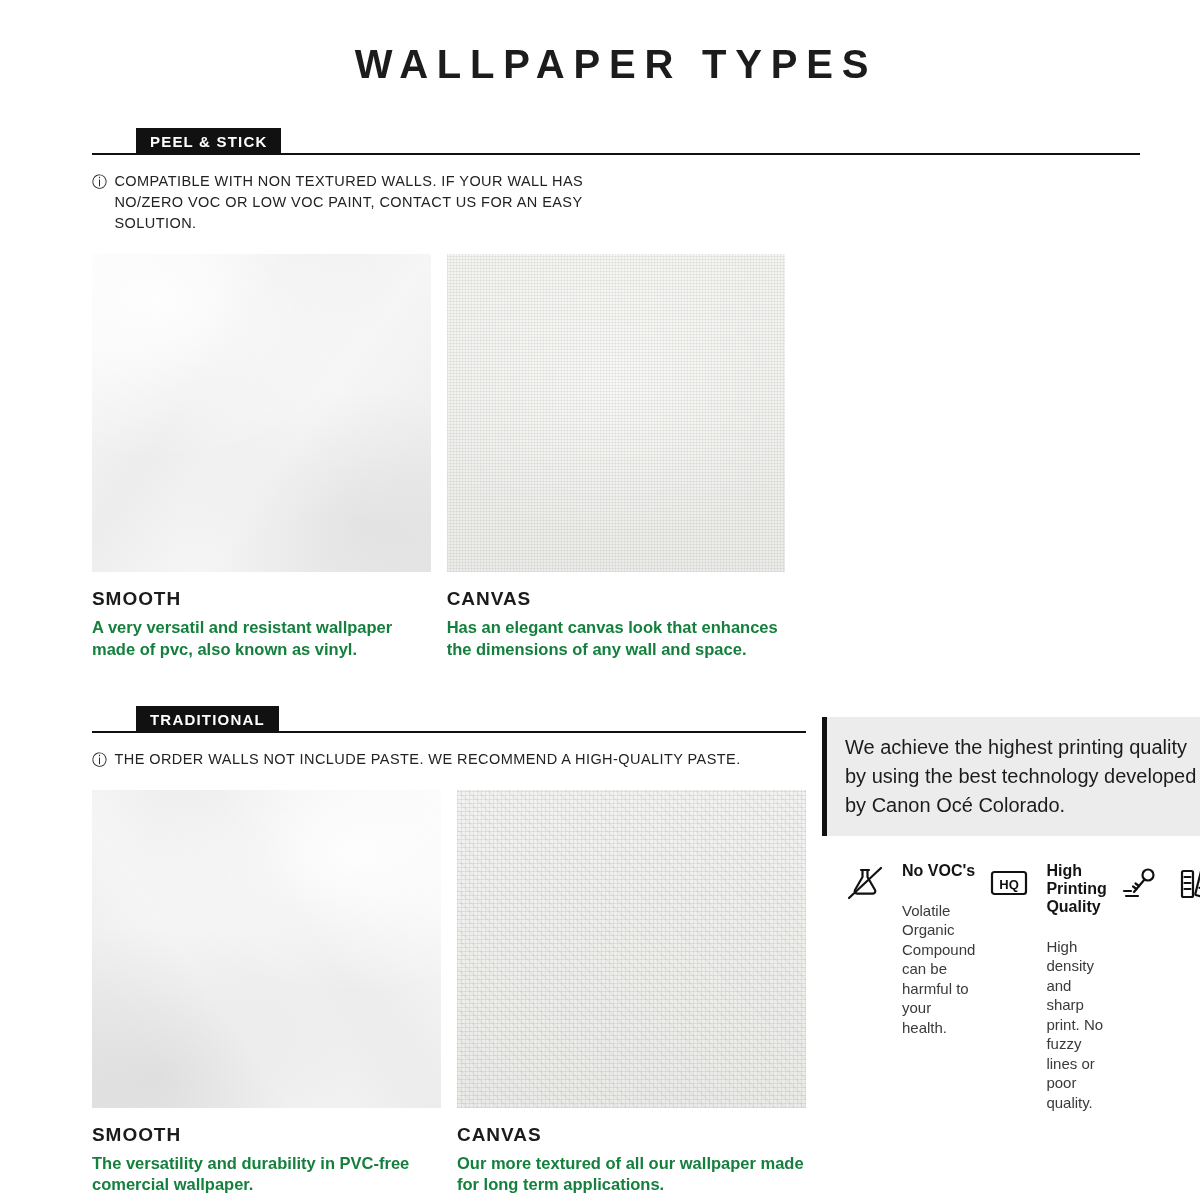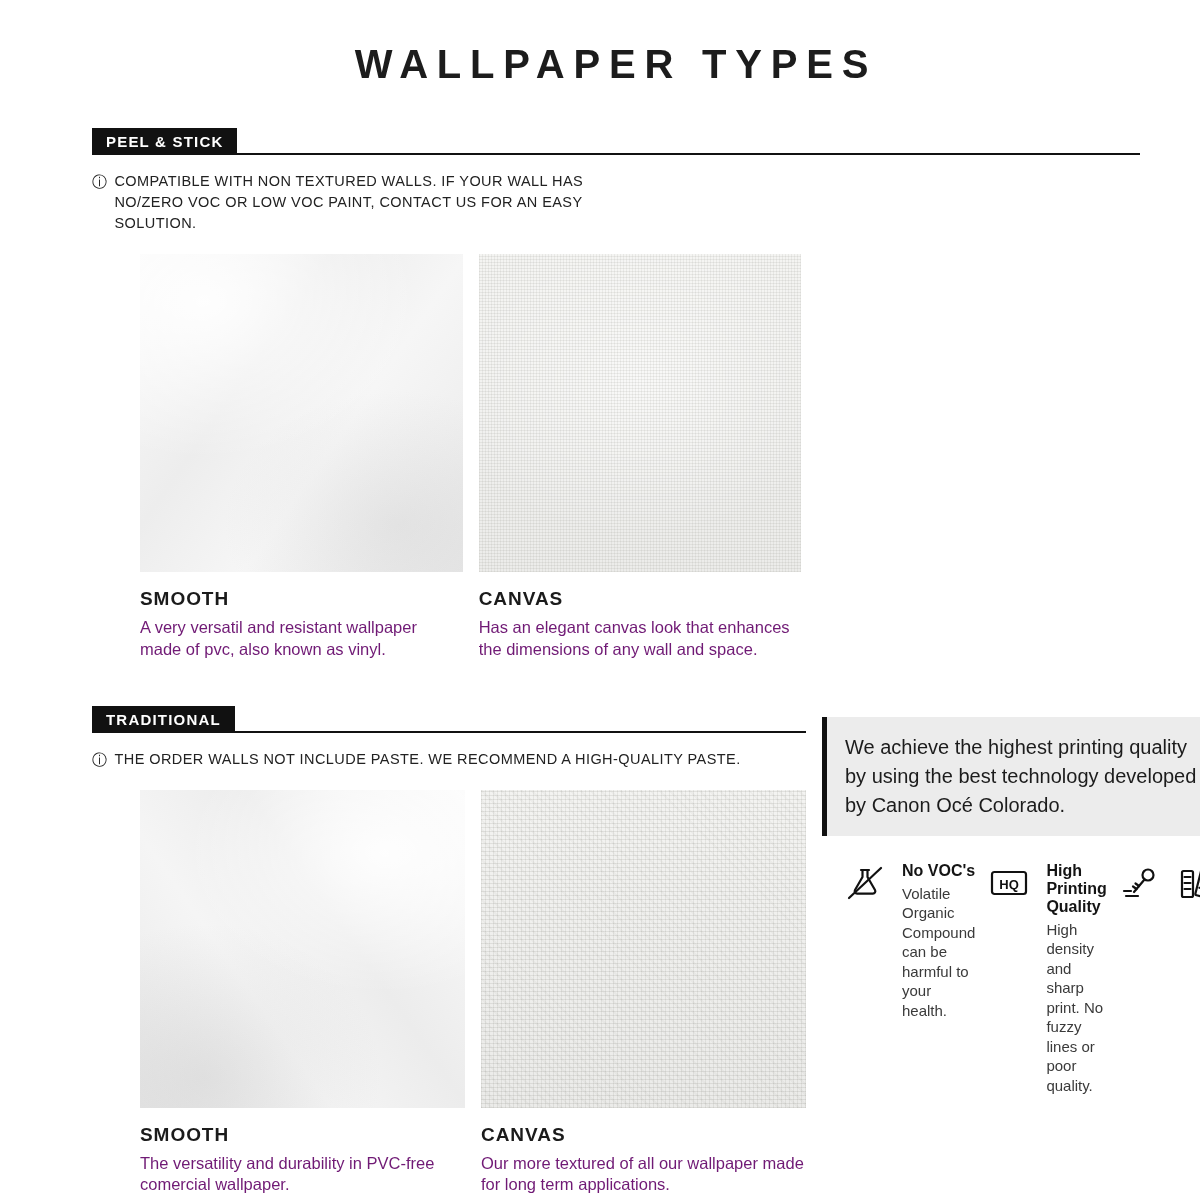--- a/index.html
+++ b/index.html
@@ -25,41 +25,41 @@
   .section-tag {
     display:inline-block;
     background:#111;
     color:#fff;
     font-size:15px;
     font-weight:700;
     letter-spacing:0.08em;
     padding:5px 14px 4px 14px;
     margin-bottom:0;
     transform:translateY(1px);
+    margin-left:44px;
   }
 
   .info-note {
     display:flex;
     align-items:flex-start;
     gap:7px;
     margin-top:16px;
     font-size:14.5px;
     letter-spacing:0.03em;
     color:#222;
     line-height:1.45;
   }
   .info-note .i-glyph { font-size:15px; line-height:1.4; }
   .note-narrow { max-width:560px; }
 
   .swatch-grid {
     margin-top:20px;
     display:grid;
     grid-template-columns:repeat(3, 1fr);
     gap:16px;
-    margin-left:48px;
   }
   .swatch-grid.two { grid-template-columns:repeat(2, 1fr); }
 
   .swatch { }
   .swatch-img {
     height:318px;
     width:100%;
   }
   .tex-smooth {
     background:
@@ -102,22 +102,23 @@
     margin-top:16px;
     font-size:19px;
     font-weight:700;
     letter-spacing:0.05em;
     color:#1b1b1b;
   }
   .swatch-desc {
     margin-top:7px;
     font-size:16.5px;
     line-height:1.32;
-    color:#701a75;
+    color:#15803d;
     max-width:350px;
+    font-weight:bold;
   }
 
   
   .bottom { display:flex; gap:16px; margin-top:44px; }
   .bottom-left { width:714px; flex:0 0 714px; }
   .bottom-left .section-header { margin-top:0;text-decoration:underline; }
   .bottom-right { flex:1; padding-top:12px; }
 
   .quality-box {
     background:#ececec;
@@ -131,21 +132,21 @@
   .features { margin-top:26px; padding-left:22px; display:flex; flex-direction:row; gap:13px; }
   .feature { display:flex; gap:16px; }
   .feature-icon { width:42px; height:42px; flex:0 0 42px; }
   .feature-icon svg { width:42px; height:42px; display:block; }
   .feature-title {
     font-size:16px;
     font-weight:700;
     color:#141414;
   }
   .feature-desc {
-    margin-top:4px;
+    margin-top:21px;
     font-size:15px;
     line-height:1.3;
     color:#3a3a3a;
   }
 </style>
 </head>
 <body>
 
 <div class="page">
 

